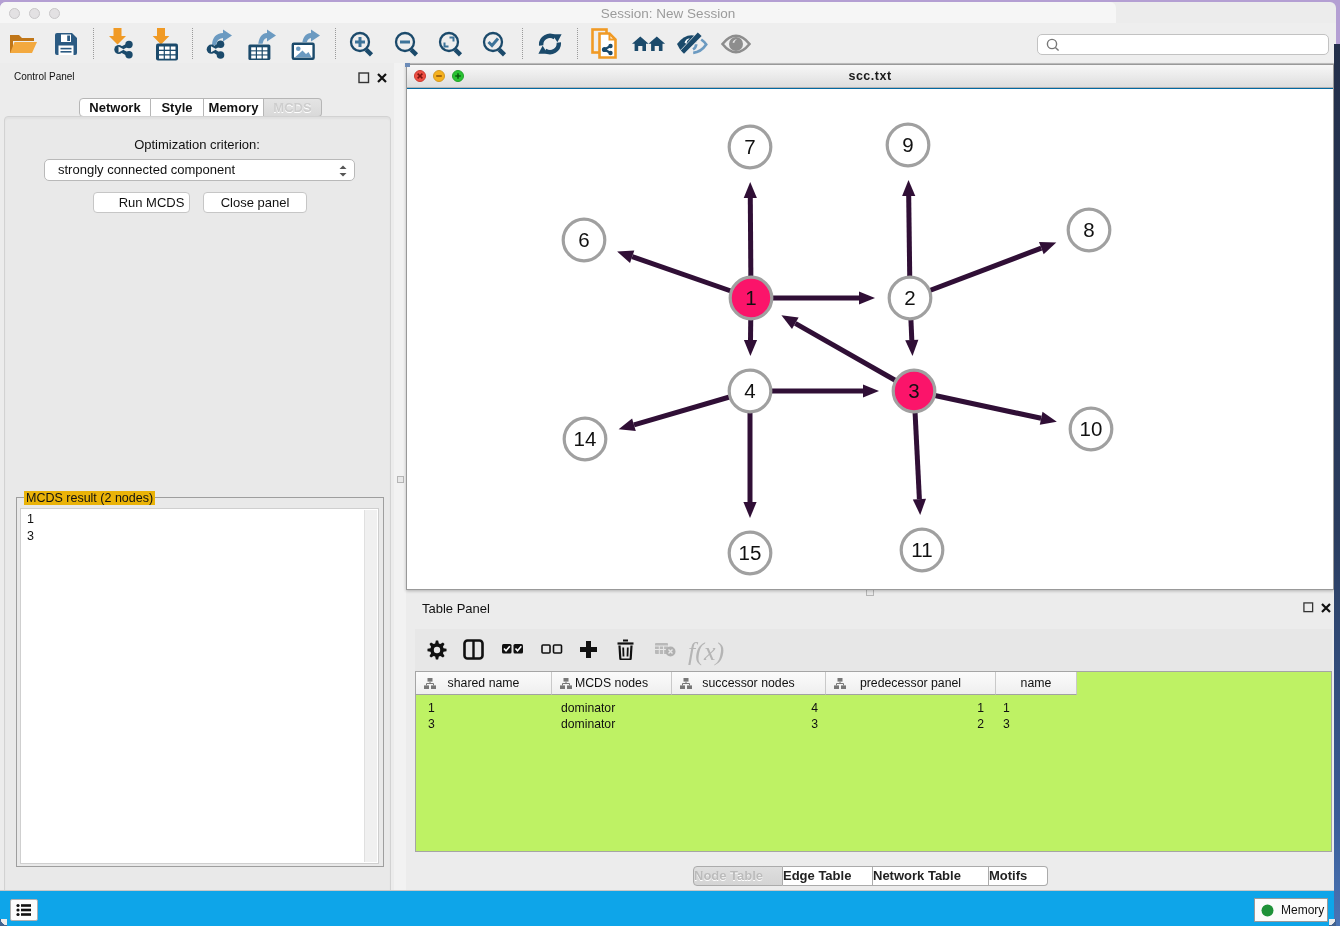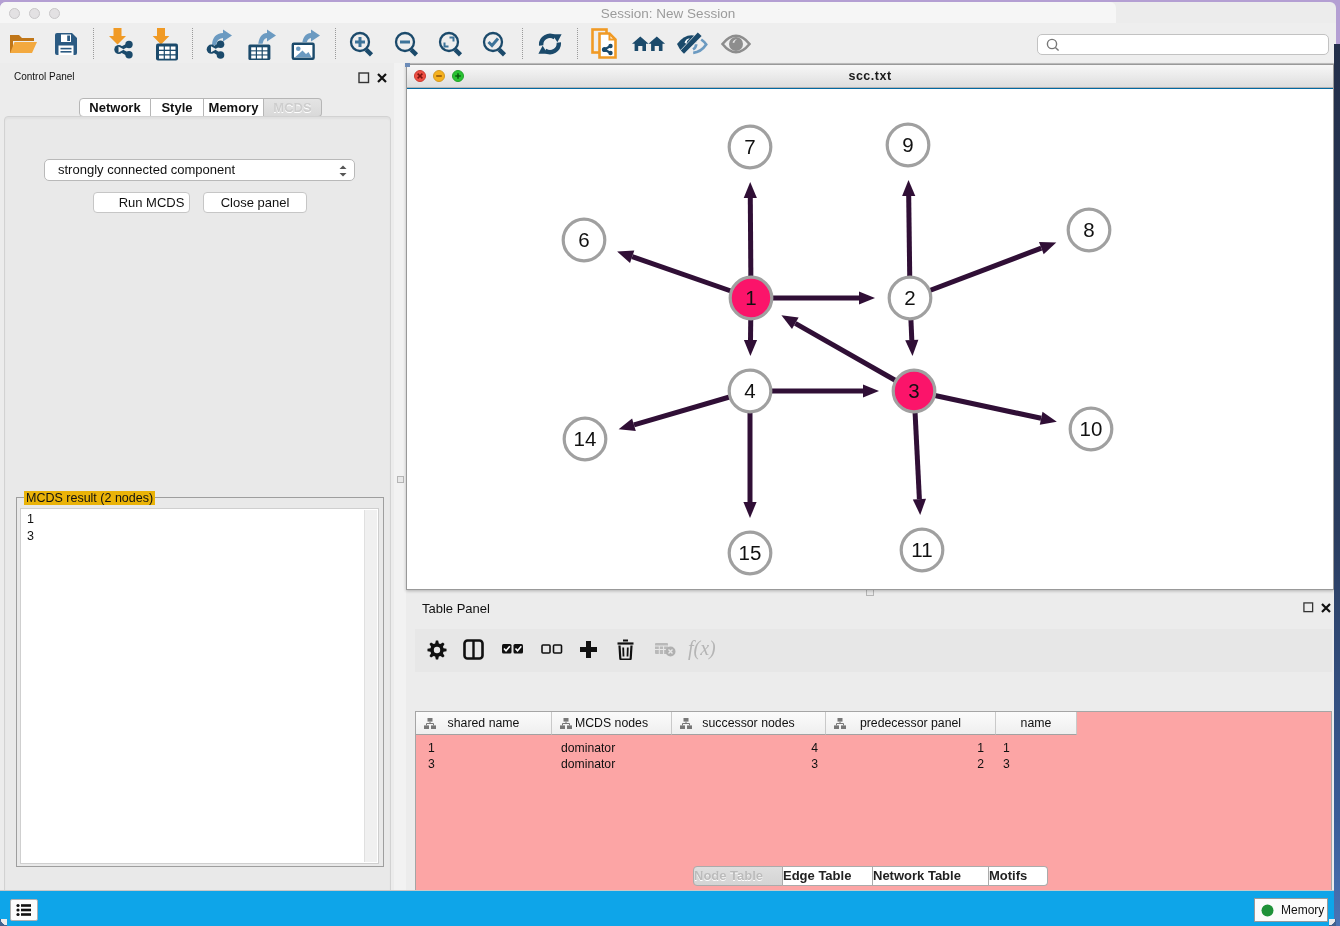--- a/index.html
+++ b/index.html
@@ -32,21 +32,21 @@
 
 #netwin { position:absolute; left:406px; top:62px; width:928px; height:526px; border:1px solid #999; background:#0369a1; box-shadow:0 1px 3px rgba(0,0,0,0.25); }
 #nettitle { position:absolute; left:0; top:0; width:926px; height:23px; background:linear-gradient(#f7f7f7,#dedede); border-bottom:1px solid #b3b3b3; }
 #netname { position:absolute; left:0; top:4px; width:100%; text-align:center; font-size:12.5px; color:#1a1a1a; font-weight:600; letter-spacing:0.5px; }
 .mtl { position:absolute; top:5px; width:12px; height:12px; border-radius:50%; }
 #canvas { position:absolute; left:0; top:24px; width:926px; height:500px; background:#fff; }
 
 #tpanel { position:absolute; left:406px; top:595px; width:934px; height:293px; background:#ececec; }
 #tphead { position:absolute; left:16px; top:4px; font-size:13px; color:#111; }
 #ttoolbar { position:absolute; left:9px; top:32px; width:917px; height:43px; background:#e7e7e7; }
-#ttable { position:absolute; left:9px; top:74px; width:917px; height:181px; background:#fca5a5; border:1px solid #a5a5a5;margin-top:40px; }
+#ttable { position:absolute; left:9px; top:74px; width:917px; height:181px; background:#bef264; border:1px solid #a5a5a5; }
 .thcell { position:absolute; top:0; height:23px; background:linear-gradient(#fbfbfb,#efefef); border-right:1px solid #c9c9c9; border-bottom:1px solid #a2a2a2; }
 #thbase { position:absolute; left:0; top:0; width:915px; height:22px; }
 .thtext { position:absolute; top:4px; width:100%; text-align:center; font-size:12.3px; color:#111; }
 .trow { position:absolute; font-size:12.2px; color:#111; }
 #btabs { position:absolute; left:287px; top:269px; height:20px; }
 .btab { position:absolute; top:0; height:20px; background:#fff; border:1px solid #ababab; font-size:13px; font-weight:600; line-height:18px; color:#222; }
 
 #statusbar { position:absolute; left:0; top:888px; width:1336px; height:36px; background:#0ea5e9; border-top:1px solid #c8c8c8; }
 #listbtn { position:absolute; left:10px; top:8px; width:28px; height:22px; background:#fdfdfd; border:1px solid #b0b0b0; border-radius:2px; }
 #membtn { position:absolute; left:1254px; top:7px; width:74px; height:24px; background:#fbfbfb; border:1px solid #999; font-size:12px; color:#111; }
@@ -220,20 +220,21 @@
     <svg class="abs" style="left:376px;top:9px" width="12" height="12" viewBox="0 0 12 12">
         <path d="M2 2 L10 10 M10 2 L2 10" stroke="#111" stroke-width="2.2"></path>
       </svg>
     <div id="cptabs">
       <div class="cptab" style="left:0; width:72px; border-radius:4px 0 0 4px;">Network</div>
       <div class="cptab" style="left:72px; width:53px; border-left:none;">Style</div>
       <div class="cptab" style="left:125px; width:60px; border-left:none;">Memory</div>
       <div class="cptab" style="left:185px; width:58px; border-left:none; border-radius:0 4px 4px 0; background:linear-gradient(#e4e4e4,#d9d9d9); color:#cdcdcd; text-shadow:0 1px 0 #fff;">MCDS</div>
     </div>
     <div id="cpcontent"></div>
+    <div id="optlabel">Optimization criterion:</div>
     <div id="dropdown">strongly connected component
       <svg width="14" height="16" style="position:absolute;right:4px;top:3px" viewBox="0 0 14 16">
           <path d="M3.5 6 L7 2.5 L10.5 6 Z" fill="#555"></path>
           <path d="M3.5 10 L7 13.5 L10.5 10 Z" fill="#555"></path>
         </svg>
     </div>
     <div class="btn" style="left:93px; width:97px;padding-left:20px;">Run MCDS</div>
     <div class="btn" style="left:203px; width:104px;">Close panel</div>
     <div id="mcdsbox">
       <div id="mcdsborder"></div>
@@ -376,21 +377,21 @@
           </g>
           <g stroke="#e7e7e7" stroke-width="1">
             <line x1="0" y1="3" x2="13" y2="3"></line>
             <line x1="0" y1="6.5" x2="13" y2="6.5"></line>
             <line x1="4.3" y1="3" x2="4.3" y2="11"></line>
             <line x1="8.6" y1="3" x2="8.6" y2="11"></line>
           </g>
           <circle cx="15.5" cy="8.5" r="5" fill="#b0b0b0"></circle>
           <path d="M13.5 6.5 L17.5 10.5 M17.5 6.5 L13.5 10.5" stroke="#e7e7e7" stroke-width="1.4"></path>
         </svg>
-    <div class="abs" style="left:273px;top:8px;font-family:'Liberation Serif',serif;font-style:italic;font-size:20px;color:#b5b5b5;">f(x)</div>
+    <div class="abs" style="left:273px;top:8px;font-family:'Liberation Serif',serif;font-style:italic;font-size:26px;color:#b5b5b5;">f(x)</div>
     </div>
     <div id="ttable">
       <div id="thbase"></div>
       <div class="thcell" style="left:0; width:136px;">
           <div class="thtext">shared name</div>
         </div>
       <div class="thcell" style="left:136px; width:120px;">
           <div class="thtext">MCDS nodes</div>
         </div>
       <div class="thcell" style="left:256px; width:154px;">

